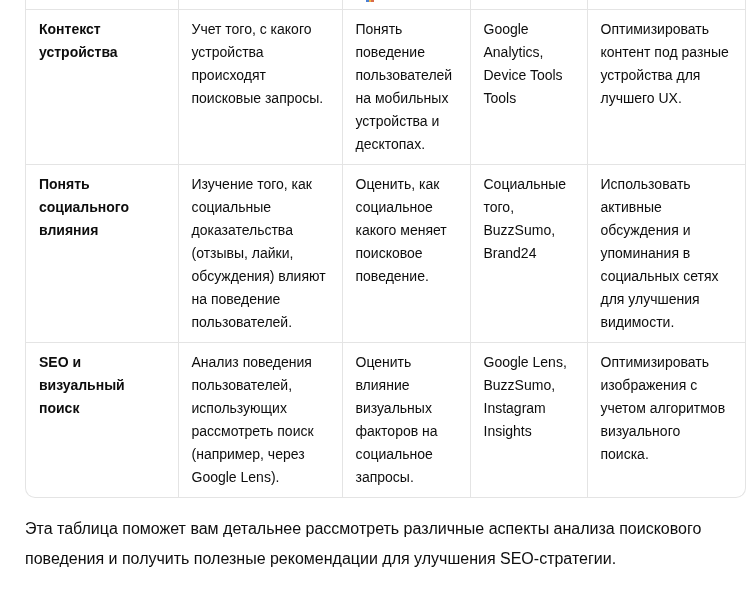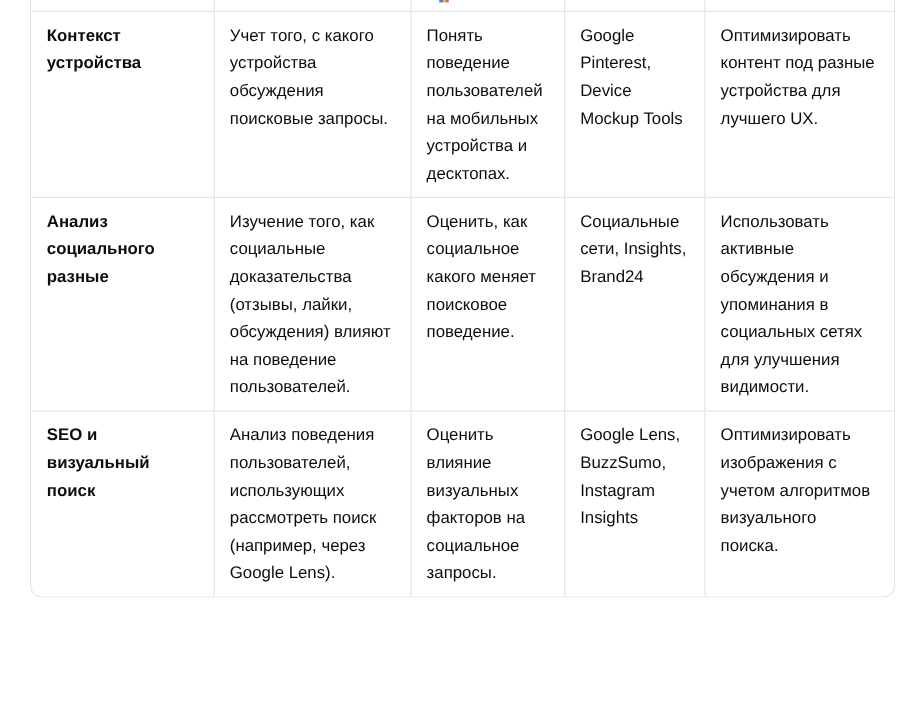--- a/index.html
+++ b/index.html
@@ -87,39 +87,40 @@
       <tbody>
         <tr class="partial">
           <td></td>
           <td></td>
           <td></td>
           <td></td>
           <td></td>
         </tr>
         <tr>
           <td class="aspect">Контекст устройства</td>
-          <td>Учет того, с какого устройства обсуждения поисковые запросы.</td>
+          <td>Учет того, с какого устройства происходят поисковые запросы.</td>
           <td>Понять поведение пользователей на мобильных устройства и десктопах.</td>
-          <td>Google Pinterest, Device Mockup Tools</td>
+          <td>Google Analytics, Device Tools Tools</td>
           <td>Оптимизировать контент под разные устройства для лучшего UX.</td>
         </tr>
         <tr>
-          <td class="aspect">Анализ социального разные</td>
+          <td class="aspect">Понять социального влияния</td>
           <td>Изучение того, как социальные доказательства (отзывы, лайки, обсуждения) влияют на поведение пользователей.</td>
           <td>Оценить, как социальное какого меняет поисковое поведение.</td>
-          <td>Социальные сети, Insights, Brand24</td>
+          <td>Социальные того, BuzzSumo, Brand24</td>
           <td>Использовать активные обсуждения и упоминания в социальных сетях для улучшения видимости.</td>
         </tr>
         <tr>
           <td class="aspect">SEO и визуальный поиск</td>
           <td>Анализ поведения пользователей, использующих рассмотреть поиск (например, через Google Lens).</td>
           <td>Оценить влияние визуальных факторов на социальное запросы.</td>
           <td>Google Lens, BuzzSumo, Instagram Insights</td>
           <td>Оптимизировать изображения с учетом алгоритмов визуального поиска.</td>
         </tr>
       </tbody>
     </table>
   </div>
 
   <div class="emoji-fragment"></div>
 
+  <p class="closing">Эта таблица поможет вам детальнее рассмотреть различные аспекты анализа поискового поведения и получить полезные рекомендации для улучшения SEO-стратегии.</p>
 
 </div>
 
 </body></html>

